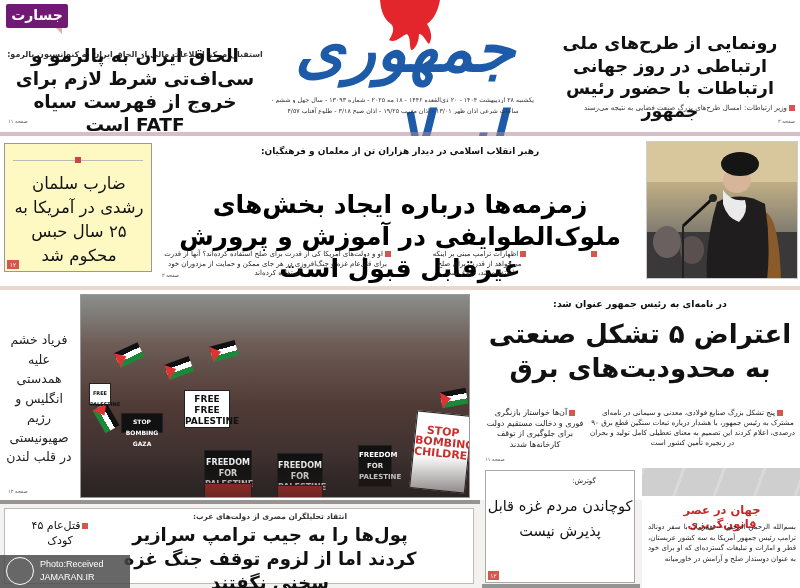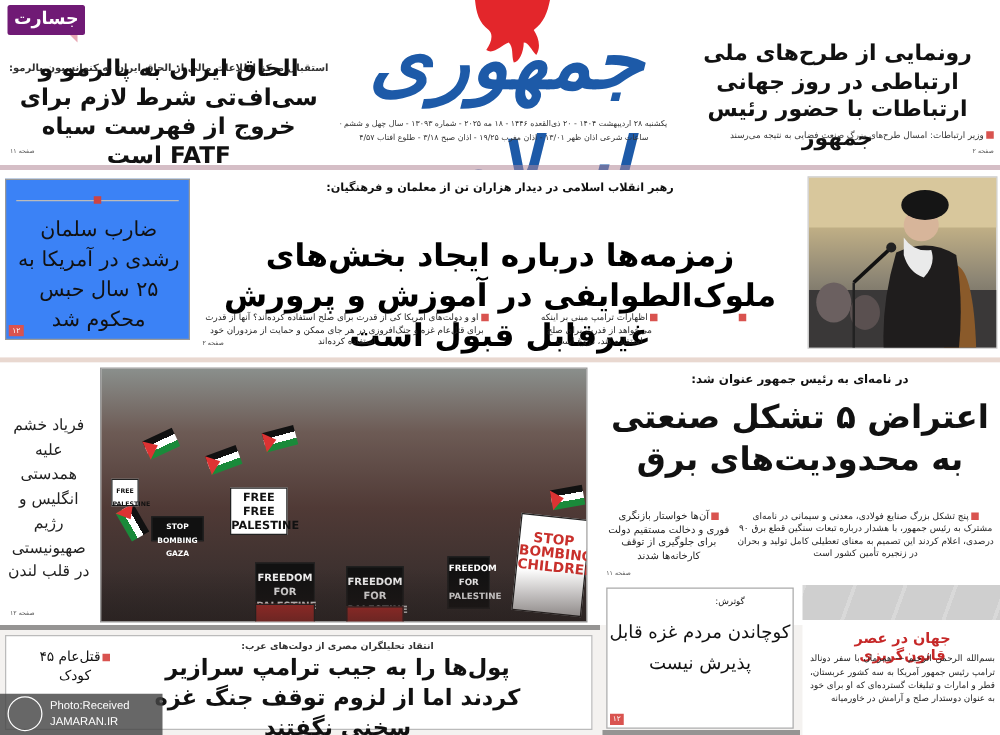--- a/index.html
+++ b/index.html
@@ -25,21 +25,21 @@
   #rightTopHeadline { left: 545px; top: 32px; width: 250px; font-size: 17.5px; font-weight: bold; line-height: 22.5px; }
   #rightTopSub { left: 545px; top: 104px; width: 250px; font-size: 7px; text-align: right; color: #333; }
   #rightTopPage { left: 545px; top: 118px; width: 250px; font-size: 5px; text-align: right; color: #555; }
 
   .bullet { display: inline-block; width: 6px; height: 6px; background: #d9534f; margin-left: 2px; vertical-align: middle; }
 
   #sepTop { left: 0; top: 132px; width: 800px; height: 4px; background: #b58a9c; opacity: .5; }
 
   
   #row2 { left: 0; top: 136px; width: 800px; height: 150px; background: #fff; }
-  #rushdieBox { left: 4px; top: 143px; width: 148px; height: 129px; border: 1px solid #999; background: #3b82f6; }
+  #rushdieBox { left: 4px; top: 143px; width: 148px; height: 129px; border: 1px solid #999; background: #fef9c3; }
   #rushdieTopLine { left: 8px; top: 16px; width: 130px; height: 1px; background: #bbb; }
   #rushdieDot { left: 70px; top: 13px; width: 6px; height: 6px; background: #c44; }
   #rushdieHeadline { left: 6px; top: 28px; width: 136px; font-size: 16.5px; line-height: 24px; }
   #rushdiePage { left: 2px; bottom: 2px; width: 12px; height: 9px; background: #d9534f; color: #fff; font-size: 6px; text-align: center; line-height: 9px; }
 
   #leaderKicker { left: 160px; top: 146px; width: 480px; font-size: 9px; font-weight: bold; }
   #leaderHeadline { left: 160px; top: 160px; width: 480px; font-size: 25px; font-weight: bold; line-height: 32px; color: #000; margin-top: 29px; }
   .leadCol { top: 250px; font-size: 7px; line-height: 9.5px; color: #222; }
   #leaderCol1 { left: 545px; width: 95px; }
   #leaderCol2 { left: 410px; width: 95px; margin-left: 22px; }

